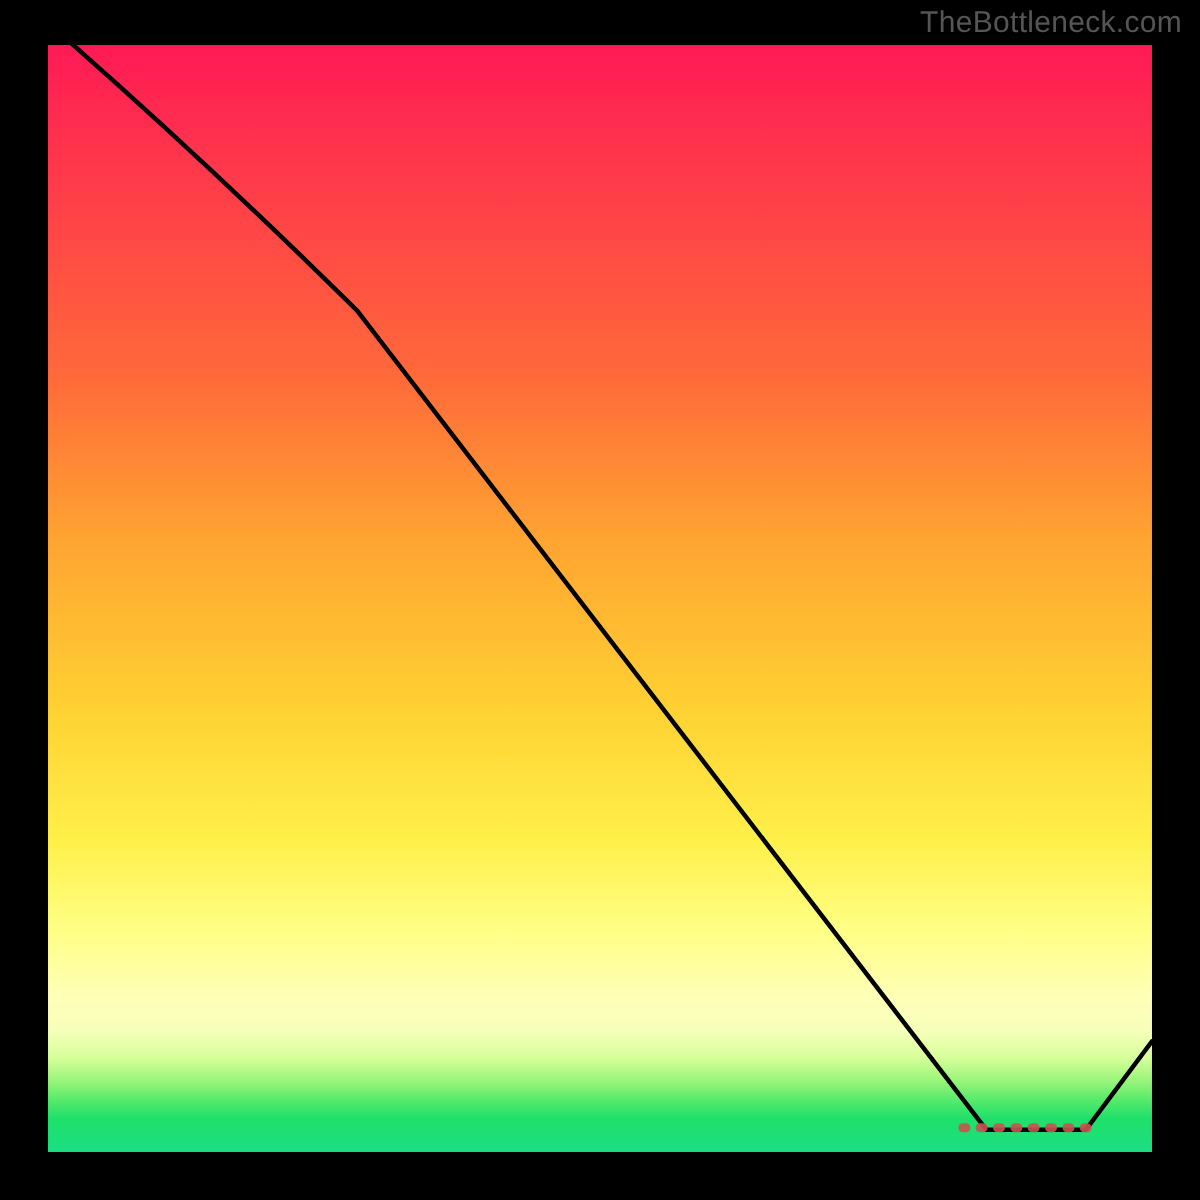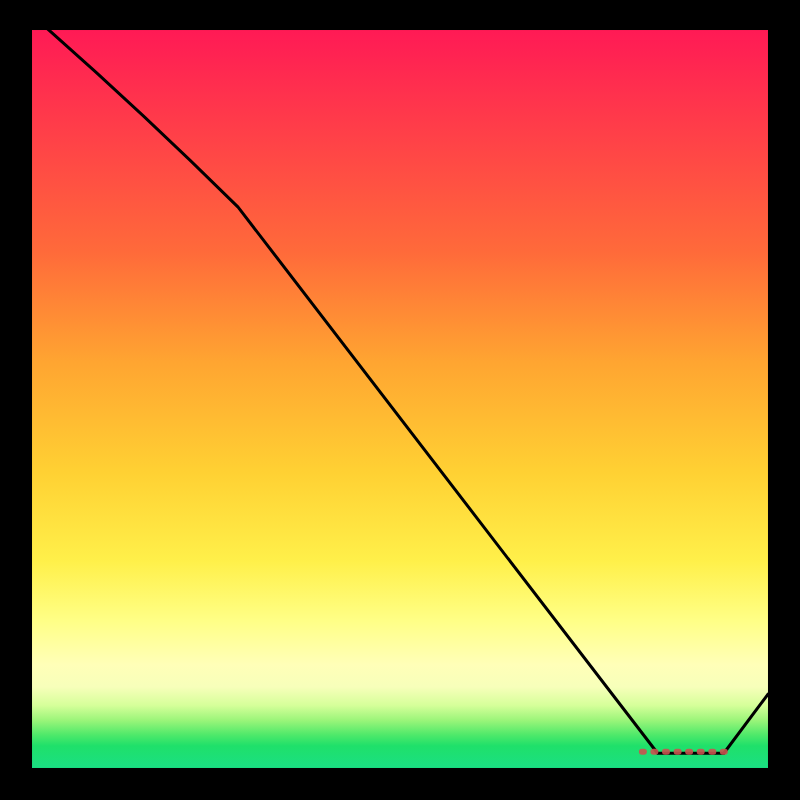--- a/index.html
+++ b/index.html
@@ -56,20 +56,21 @@
     position: absolute;
     left: 0;
     top: 0;
   }
 </style>
 </head>
 <body>
 
 <div class="frame">
 
+  <div class="watermark">TheBottleneck.com</div>
 
   <div class="plot">
 
     <svg id="curve-svg" width="736" height="738" viewBox="0 0 736 738">
 
       <path id="main-curve" d="M 0 -14.759999999999991 Q 103.04 75.18 206.08 177.12 L 625.6 723.24 L 691.8399999999999 723.24 L 736 664.2" fill="none" stroke="#000" stroke-width="3" stroke-linecap="round" stroke-linejoin="round"></path>
 
       <g id="markers">
           <rect x="606.9" y="718.8" width="8" height="6" rx="3" fill="#c9534f" opacity="0.9"></rect>
           <rect x="618.4" y="718.8" width="8" height="6" rx="3" fill="#c9534f" opacity="0.9"></rect>

